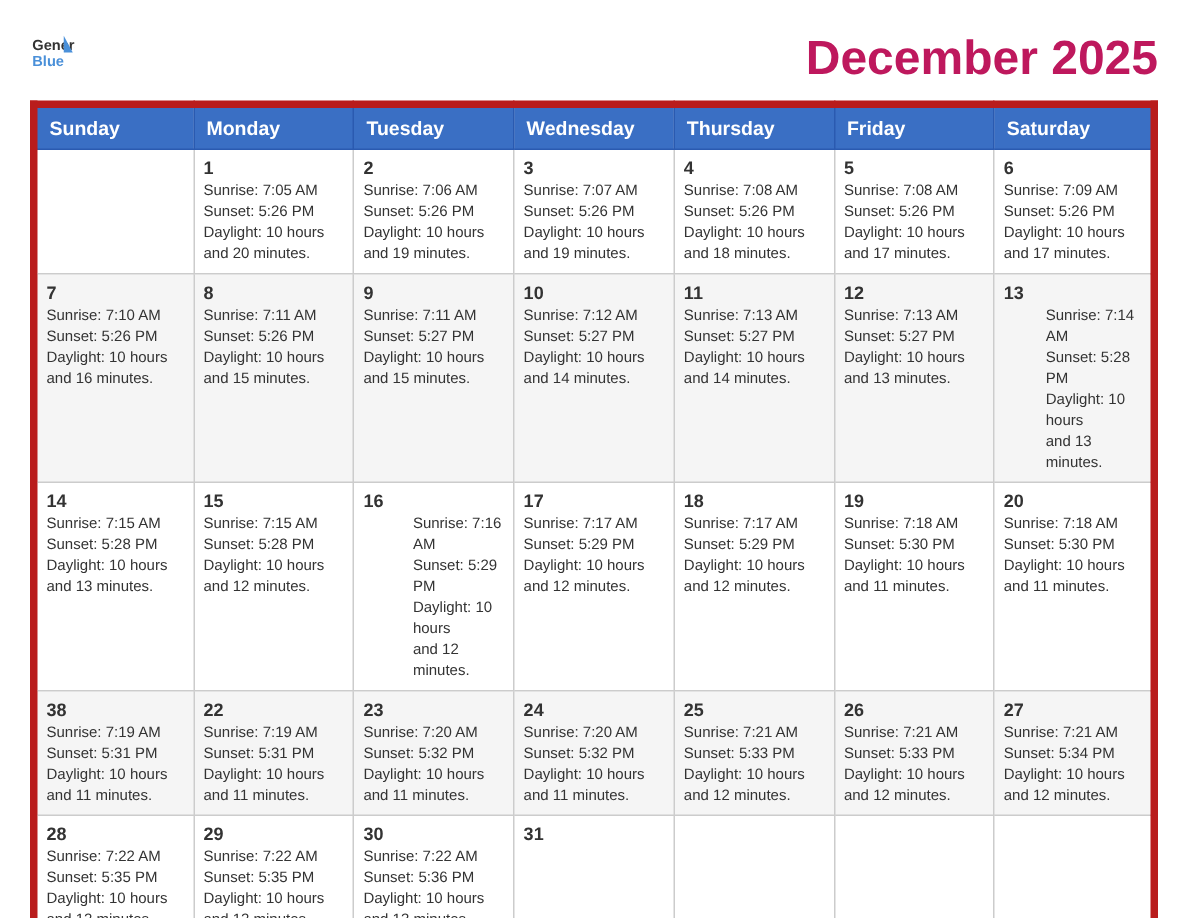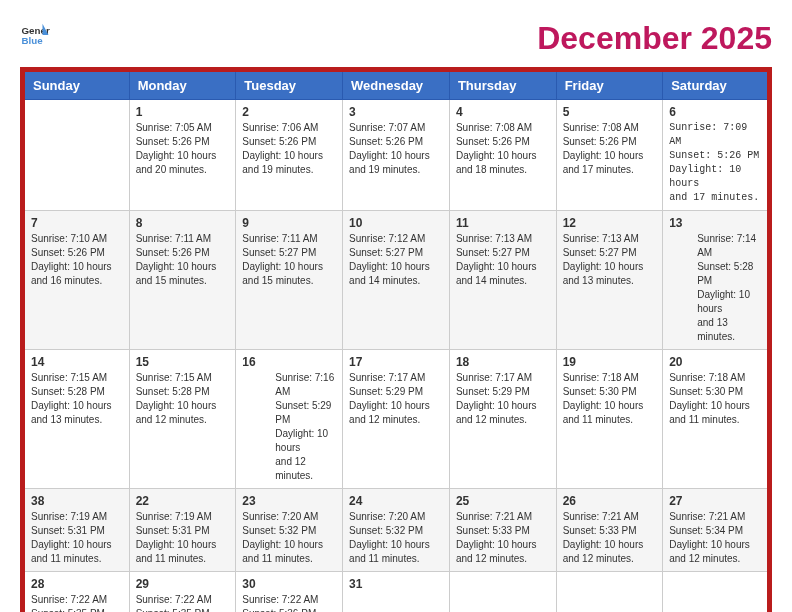--- a/index.html
+++ b/index.html
@@ -142,21 +142,21 @@
         </td>
         <td>
           <span class="day-num">5</span>
           <div class="day-info" style="white-space: pre-line;">Sunrise: 7:08 AM
 Sunset: 5:26 PM
 Daylight: 10 hours
 and 17 minutes.</div>
         </td>
         <td>
           <span class="day-num">6</span>
-          <div class="day-info" style="white-space: pre-line; font-family: Liberation Mono, monospace;">Sunrise: 7:09 AM
+          <div class="day-info" style="white-space: pre-line;">Sunrise: 7:09 AM
 Sunset: 5:26 PM
 Daylight: 10 hours
 and 17 minutes.</div>
         </td>
       </tr>
       <tr>
         <td>
           <span class="day-num">7</span>
           <div class="day-info" style="white-space: pre-line;">Sunrise: 7:10 AM
 Sunset: 5:26 PM

